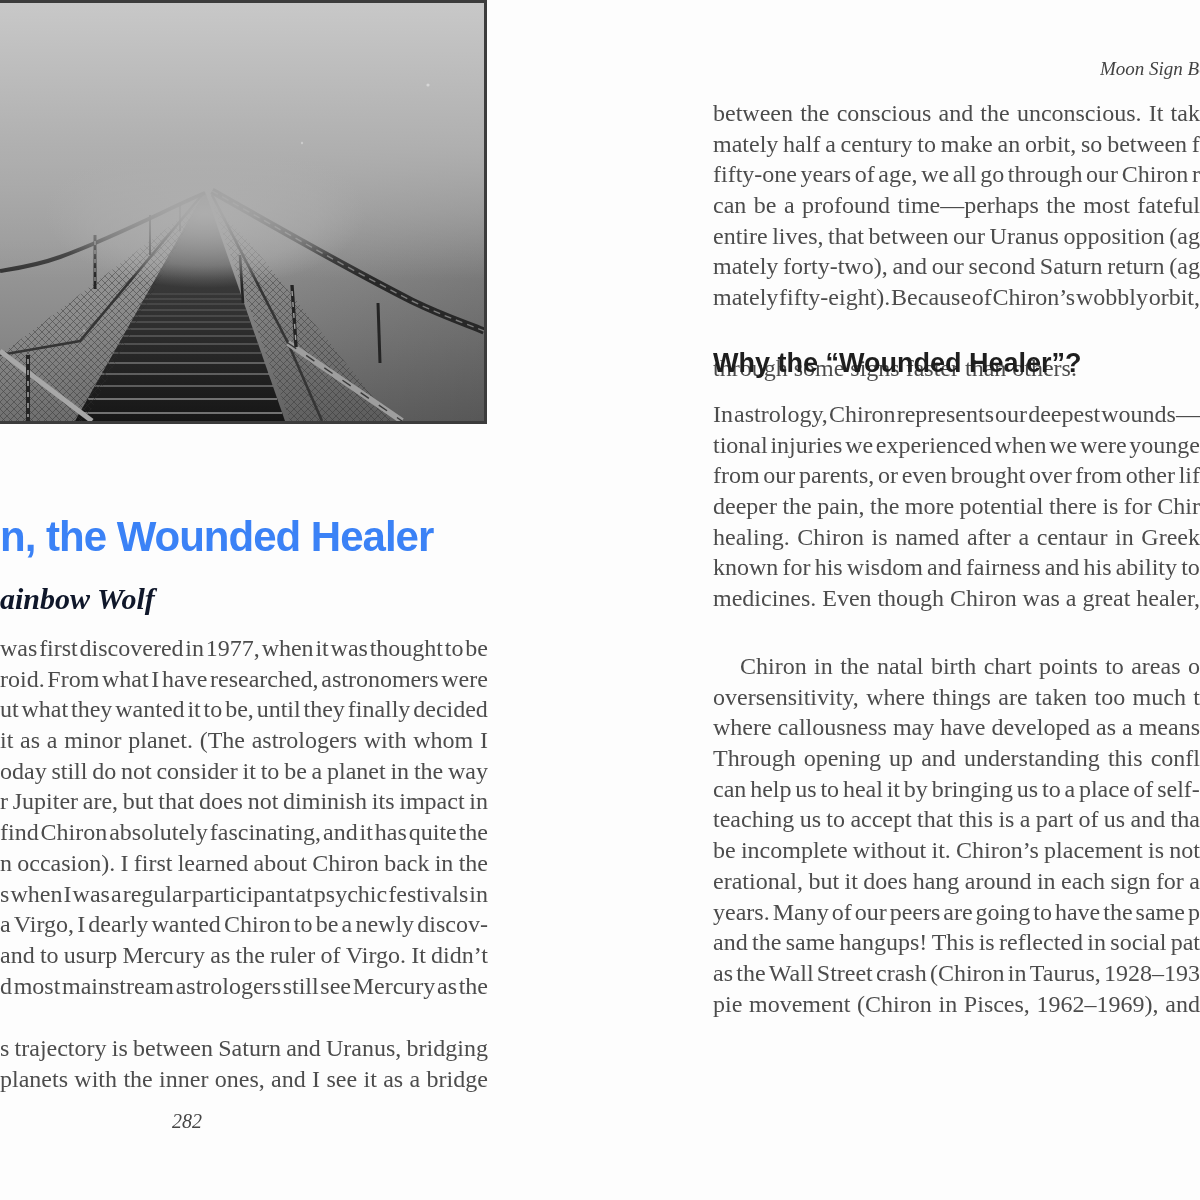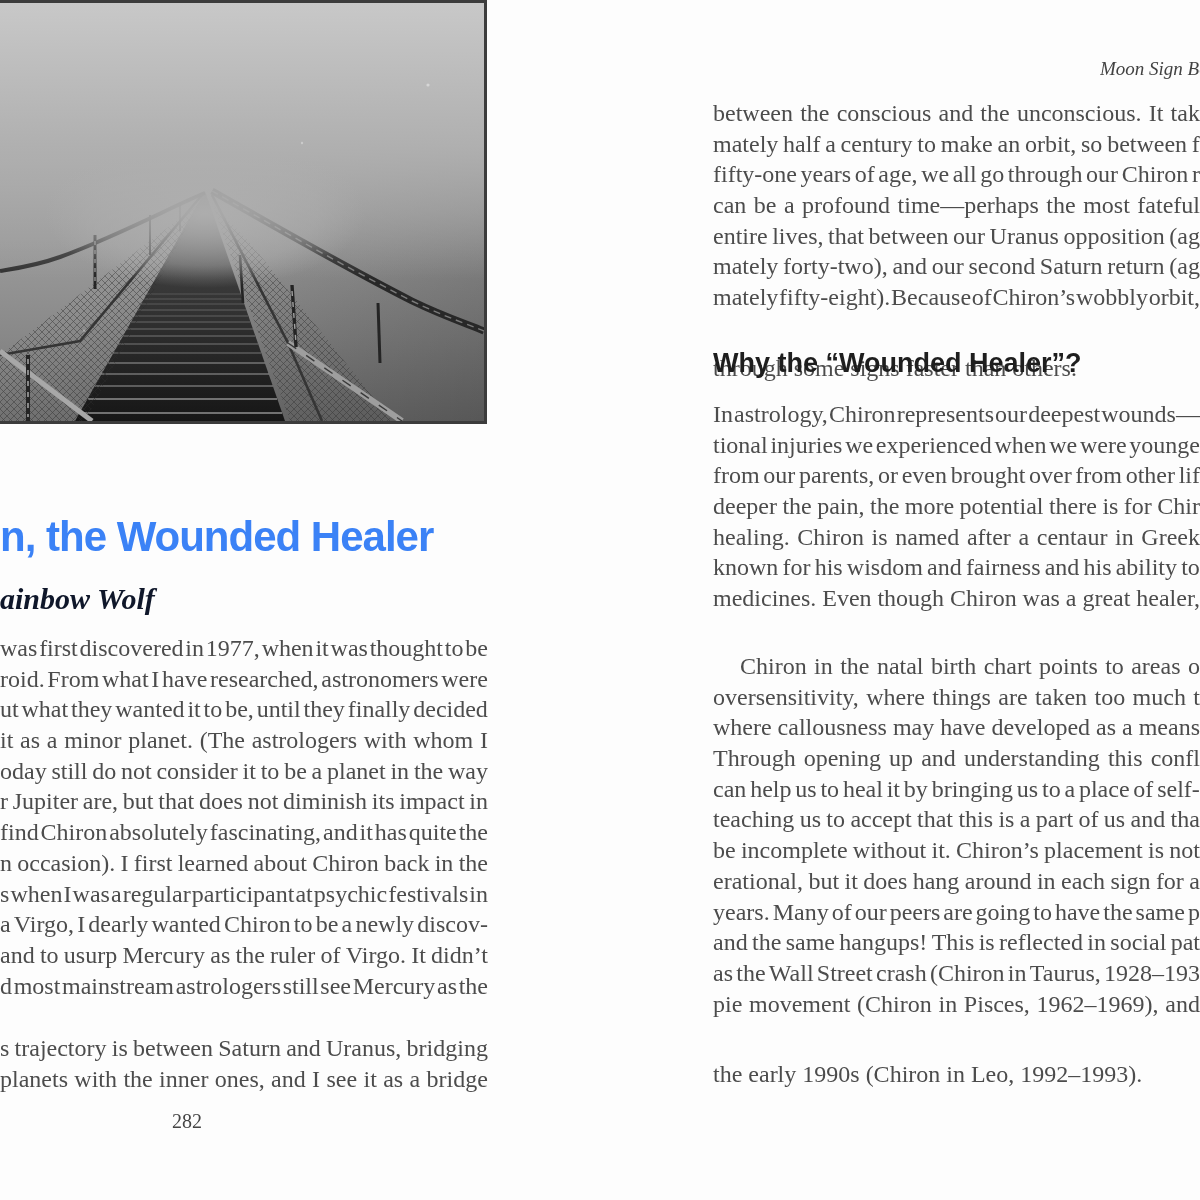--- a/index.html
+++ b/index.html
@@ -27,21 +27,21 @@
   }
   #byline{
     left:0;top:582px;
     font-style:italic;font-weight:600;font-size:30px;color:#0f172a;
     white-space:nowrap;
   }
   .textcol{overflow:hidden;}
   #left-para1{left:0;top:633px;width:488px;}
   #left-para2{left:0;top:1033px;width:488px;}
   #page-number{
-    left:172px;top:1110px;font-size:20px;color:#454545;text-align:right;
+    left:172px;top:1110px;font-style:italic;font-size:20px;color:#454545;text-align:right;
   }
 
   
   #running-header{
     left:1100px;top:58px;width:120px;overflow:hidden;
     font-style:italic;font-size:19px;color:#424242;white-space:nowrap;
   }
   #right-para1{left:713px;top:98px;width:487px;}
   #section-heading{
     left:713px;top:348px;width:487px;
@@ -641,14 +641,13 @@
     </div>
     <div class="line">
       <span>pie</span>
       <span>movement</span>
       <span>(Chiron</span>
       <span>in</span>
       <span>Pisces,</span>
       <span>1962–1969),</span>
       <span>and</span>
     </div>
-    <div class="line last">the early 1990s (Chiron in Leo, 1992–1993).</div>
   </div>
 
 </body></html>

